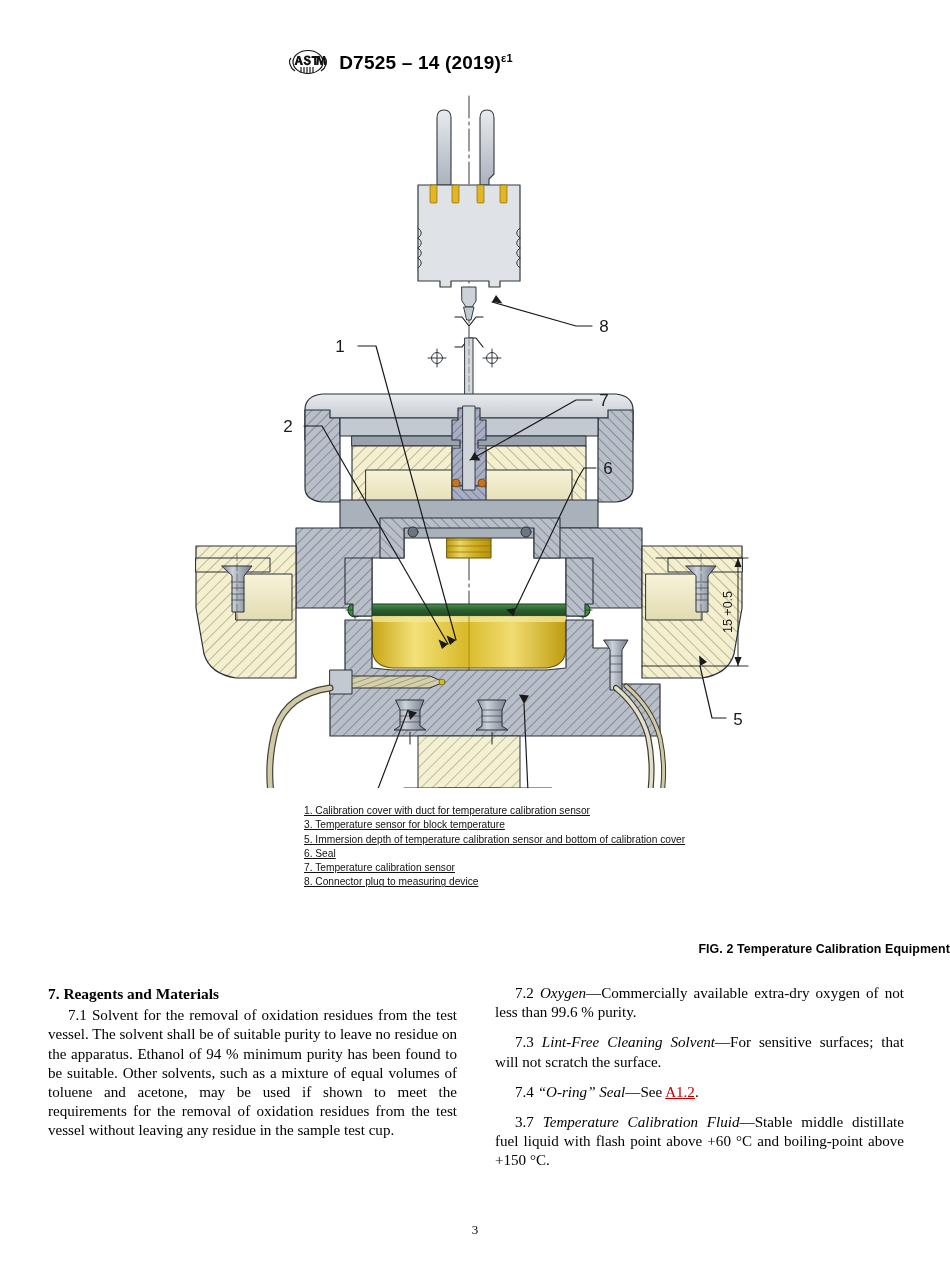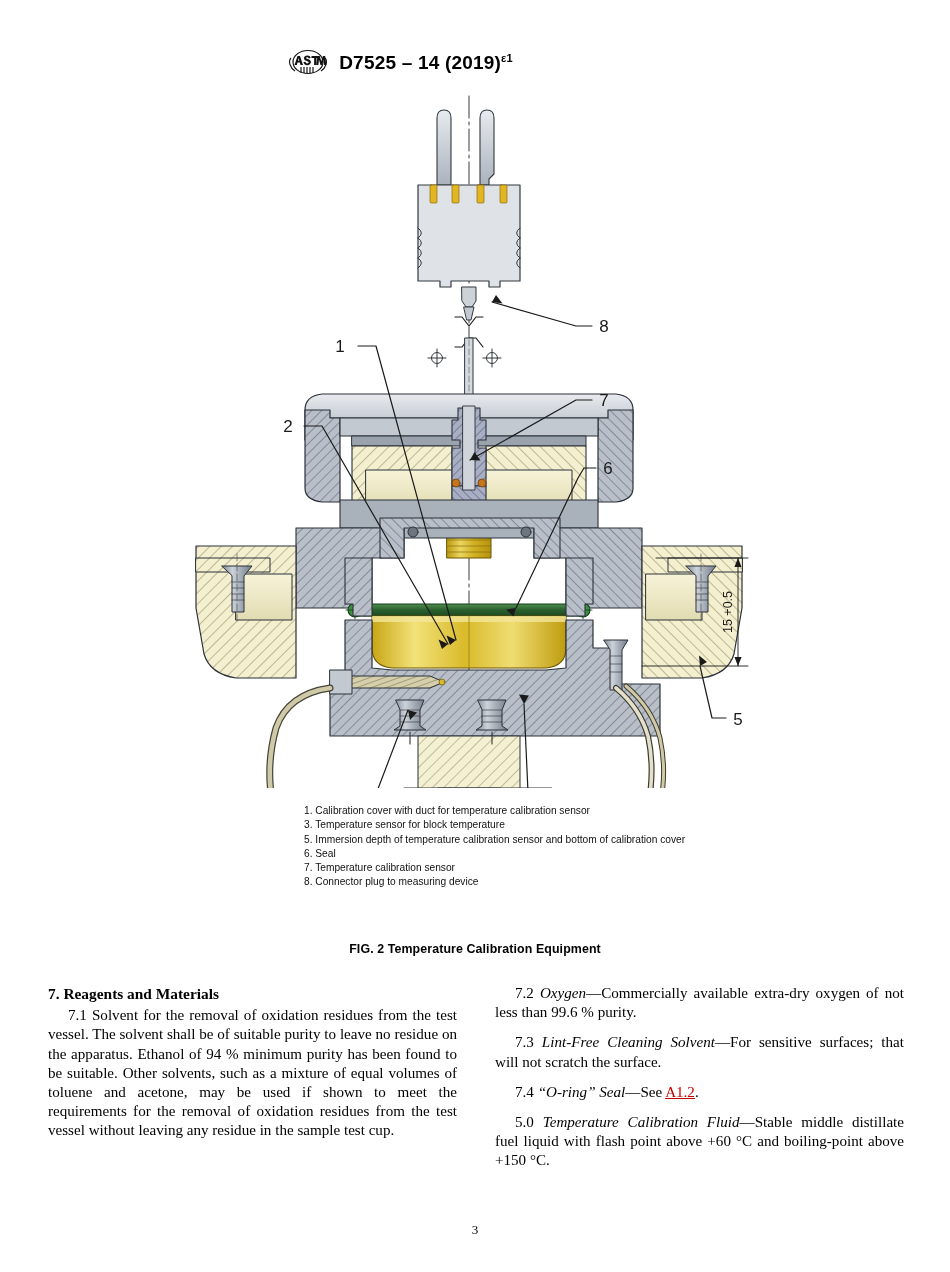--- a/index.html
+++ b/index.html
@@ -26,27 +26,27 @@
   .doc-designation sup { font-size: 11px; vertical-align: super; }
 
   
   .figure-wrap { position: absolute; top: 88px; left: 0; width: 950px; height: 700px; }
   .figure-svg { display: block; }
 
   
   .legend {
     position: absolute; top: 804px; left: 304px; width: 430px;
     font-family: "Liberation Sans", "DejaVu Sans", sans-serif;
-    font-size: 10.2px; line-height: 14.3px; color: #111;
+    font-size: 10.2px; line-height: 14.3px; color: #111; text-decoration: underline;
   }
   .legend-item { white-space: normal; }
 
   
   .fig-caption {
-    position: absolute; top: 942px; left: 0; width: 950px; text-align: center;
+    position: absolute; top: 942px; left: 0; width: 950px; text-align: right;
     font-family: "Liberation Sans", "DejaVu Sans", sans-serif;
     font-weight: bold; font-size: 12.4px; letter-spacing: .1px;
   }
 
   
   .columns {
     position: absolute; top: 984px; left: 48px;
     width: 856px; height: 200px;
     display: flex; gap: 38px;
   }
@@ -456,20 +456,20 @@
         <span>7.</span>
         <span>Reagents and Materials</span>
       </div>
       <p class="para"><span>7.1</span> <span>Solvent for the removal of oxidation residues from the test vessel. The solvent shall be of suitable purity to leave no residue on the apparatus. Ethanol of 94 % minimum purity has been found to be suitable. Other solvents, such as a mixture of equal volumes of toluene and acetone, may be used if shown to meet the requirements for the removal of oxidation residues from the test vessel without leaving any residue in the sample test cup.</span></p>
     </div>
 
     <div class="col">
       <p class="para"><span>7.2</span> <span class="term">Oxygen</span><span>—Commercially available extra-dry oxygen of not less than 99.6 % purity.</span></p>
       <p class="para"><span>7.3</span> <span class="term">Lint-Free Cleaning Solvent</span><span>—For sensitive surfaces; that will not scratch the surface.</span></p>
       <p class="para"><span>7.4</span> <span class="term">“O-ring” Seal</span><span>—See </span><a class="xref" href="#">A1.2</a><span>.</span></p>
-      <p class="para"><span>5.0</span> <span class="term">Temperature Calibration Fluid</span><span>—Stable middle distillate fuel liquid with flash point above +60 °C and boiling-point above +150 °C.</span></p>
+      <p class="para"><span>3.7</span> <span class="term">Temperature Calibration Fluid</span><span>—Stable middle distillate fuel liquid with flash point above +60 °C and boiling-point above +150 °C.</span></p>
     </div>
 
   </div>
 
   <div class="page-number">3</div>
 
 </div>
 
 </body></html>

